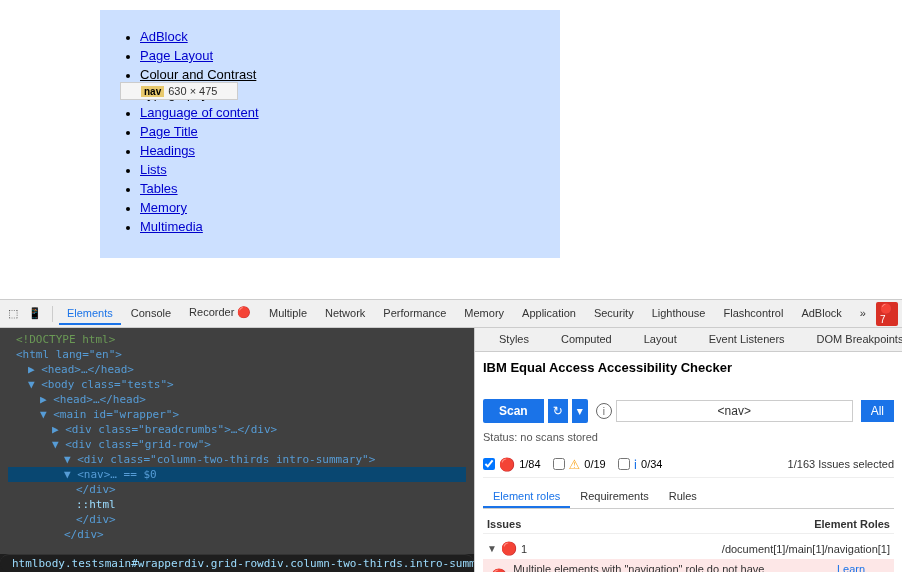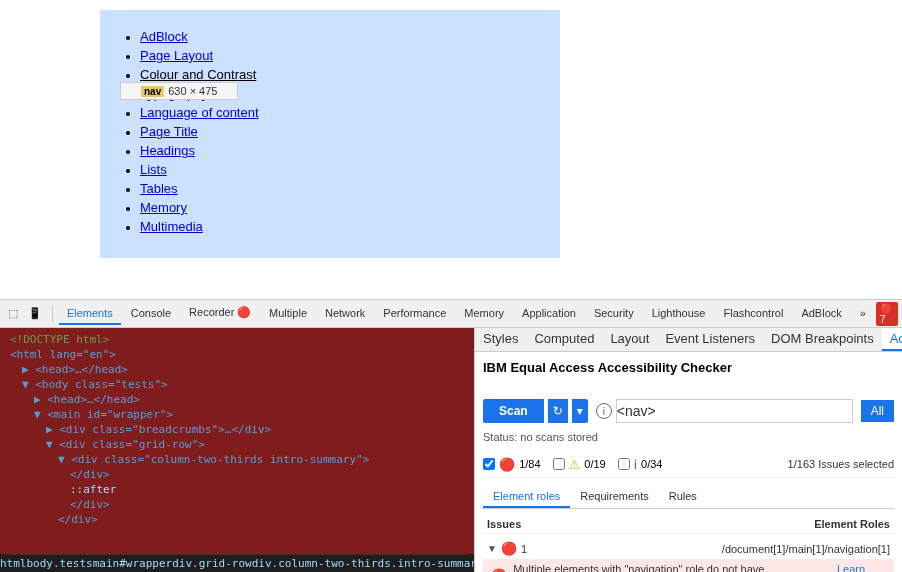--- a/index.html
+++ b/index.html
@@ -146,25 +146,25 @@
       border-right: 1px solid #ccc;
       display: flex;
       flex-direction: column;
       overflow: hidden;
       background: #1e1e1e;
     }
 
     .dom-content {
       flex: 1;
       overflow: auto;
-      background: #7f1d1d;
+      background: #404040;
       color: #d4d4d4;
       font-family: monospace;
       font-size: 11px;
-      padding: 4px 2px;
+      padding: 4px 8px;
     }
 
     .dom-line {
       padding: 1px 4px 1px 8px;
       white-space: nowrap;
       cursor: pointer;
       display: flex;
       align-items: center;
     }
 
@@ -178,21 +178,21 @@
     .dom-text { color: #d4d4d4; }
     .dom-comment { color: #6a9955; }
 
     
     .dom-status {
       background: #1e1e1e;
       border-top: 1px solid #333;
       color: #d4d4d4;
       font-family: monospace;
       font-size: 11px;
-      padding: 2px 0;
+      padding: 2px 12px;
       white-space: nowrap;
       overflow: hidden;
       text-overflow: ellipsis;
       display: flex;
       border-radius: 9px;
     }
 
     .dom-status-item {
       cursor: pointer;
       color: #9cdcfe;
@@ -210,25 +210,26 @@
     .a11y-sub-tabs {
       display: flex;
       background: #f0f0f0;
       border-bottom: 1px solid #ccc;
       height: 24px;
       align-items: center;
     }
 
     .a11y-sub-tab {
       padding: 3px 8px;
-      font-size: 13px;
+      font-size: 11px;
       cursor: pointer;
       color: #333;
       border-bottom: 2px solid transparent;
       white-space: nowrap;
+      margin-left: 16px;
     }
 
     .a11y-sub-tab.active {
       border-bottom: 2px solid #1a73e8;
       color: #1a73e8;
       background: #fff;
     }
 
     .a11y-content {
       flex: 1;
@@ -290,25 +291,25 @@
       display: inline-flex;
       align-items: center;
       justify-content: center;
       font-size: 10px;
       color: #666;
       cursor: pointer;
     }
 
     .scan-nav {
       border: 1px solid #ccc;
-      padding: 3px 0;
-      font-size: 14px;
+      padding: 3px 8px;
+      font-size: 12px;
       color: #333;
       flex: 1;
-      text-align: left;
+      text-align: center;
     }
 
     .scan-all-btn {
       background: #1a73e8;
       color: #fff;
       border: none;
       padding: 4px 10px;
       font-size: 12px;
       cursor: pointer;
       margin-left: 4px;
@@ -499,27 +500,31 @@
             <span class="dom-tag">▶ &lt;div class="breadcrumbs"&gt;…&lt;/div&gt;</span>
           </div>
           <div class="dom-line">
             <span class="indent" style="padding-left: 36px;"></span>
             <span class="dom-tag">▼ &lt;div class="grid-row"&gt;</span>
           </div>
           <div class="dom-line">
             <span class="indent" style="padding-left: 48px;"></span>
             <span class="dom-tag">▼ &lt;div class="column-two-thirds intro-summary"&gt;</span>
           </div>
+          <div class="dom-line selected">
+            <span class="indent" style="padding-left: 48px;"></span>
+            <span class="dom-tag">▼ &lt;nav&gt;… == $0</span>
+          </div>
           <div class="dom-line">
             <span class="indent" style="padding-left: 60px;"></span>
             <span class="dom-tag">&lt;/div&gt;</span>
           </div>
           <div class="dom-line">
             <span class="indent" style="padding-left: 60px;"></span>
-            <span class="dom-text" style="color: rgb(156, 220, 254);">::after</span>
+            <span class="dom-text" style="color: rgb(156, 220, 254);">::html</span>
           </div>
           <div class="dom-line">
             <span class="indent" style="padding-left: 60px;"></span>
             <span class="dom-tag">&lt;/div&gt;</span>
           </div>
           <div class="dom-line">
             <span class="indent" style="padding-left: 48px;"></span>
             <span class="dom-tag">&lt;/div&gt;</span>
           </div>
         </div>

